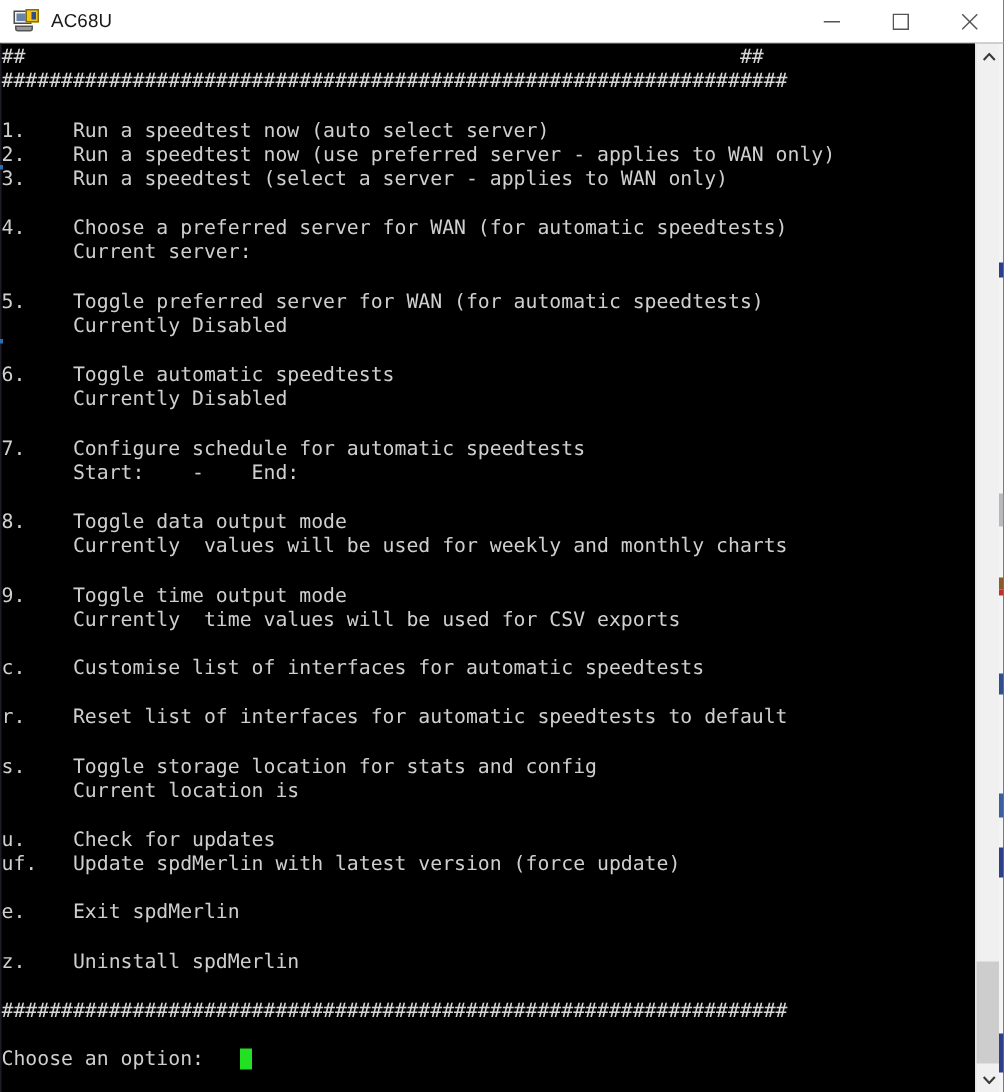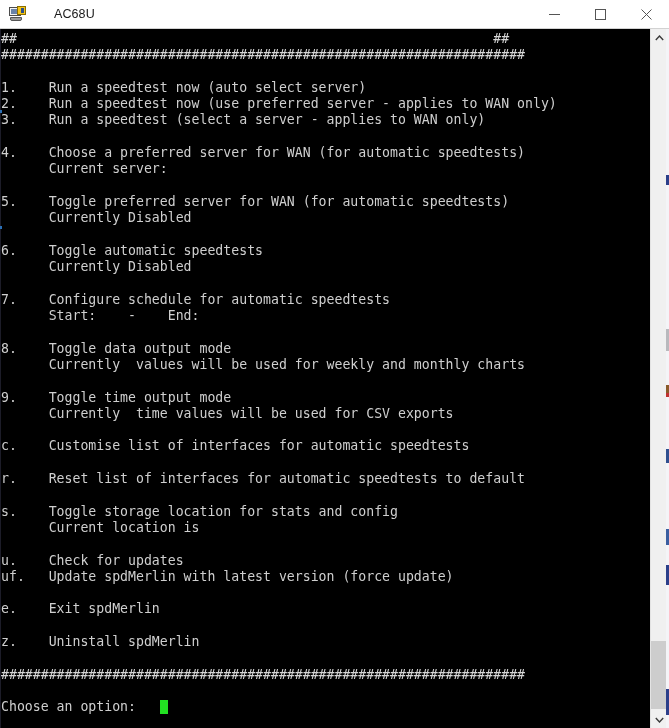--- a/index.html
+++ b/index.html
@@ -85,21 +85,20 @@
     position: absolute;
     right: 2px; top: 2px;
     width: 3px; height: 5px;
     background: #2b4f8a;
   }
   #title-text {
     font-size: 12.5px;
     color: #1a1a1a;
     white-space: nowrap;
     letter-spacing: 0.1px;
-    margin-left: 20px;
   }
   #titlebar-spacer { flex: 1 1 auto; }
   .win-btn {
     width: 46px;
     height: 28px;
     display: flex;
     align-items: center;
     justify-content: center;
     flex: 0 0 auto;
   }

